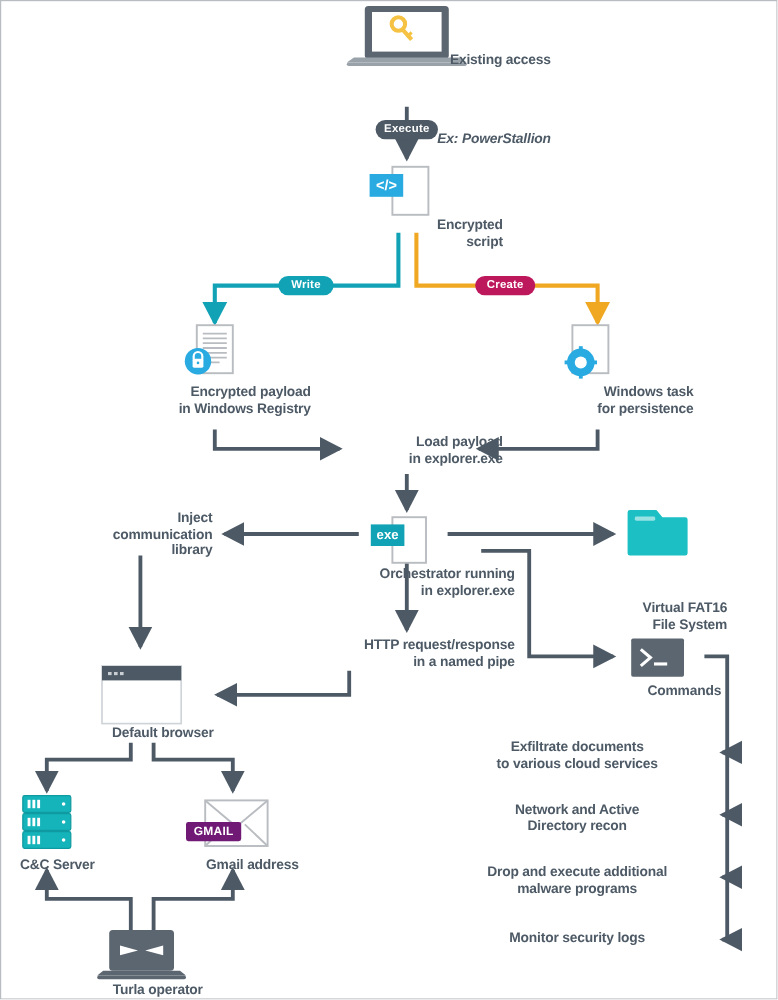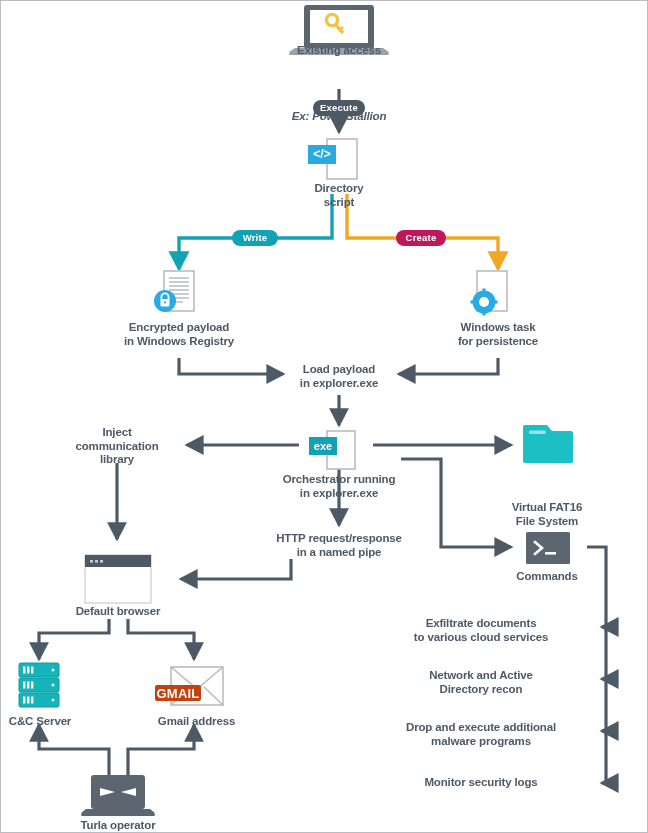--- a/index.html
+++ b/index.html
@@ -15,21 +15,21 @@
     border: 1px solid #b9bcc0;
     overflow: hidden;
   }
   svg.layer {
     position: absolute; left: 0; top: 0;
     width: 648px; height: 833px;
     pointer-events: none;
   }
   .cap {
     position: absolute;
-    text-align: center;
+    text-align: right;
     color: #4d5a66;
     font-weight: bold;
     font-size: 11.5px;
     line-height: 13.5px;
     letter-spacing: -0.15px;
     white-space: pre-line;
   }
   .cap.italic { font-style: italic; font-weight: bold; margin-top: 40px; }
   .cap.right { text-align: center; }
   .badge {
@@ -233,21 +233,21 @@
     </g>
   </svg>
 
   <div class="cap" style="left:218px; top:43px; width:240px;">Existing access</div>
   <div class="cap italic" style="left:218px; top:69px; width:240px;">Ex: PowerStallion</div>
 
   <div class="badge dark" style="left:312px; top:99px; width:52px; padding:0;">Execute</div>
 
   <div class="icbadge" style="left:307px; top:144px; width:28px; line-height:19px; font-size:12px;">&lt;/&gt;</div>
 
-  <div class="cap" style="left:258px; top:181px; width:160px;">Directory
+  <div class="cap" style="left:258px; top:181px; width:160px;">Encrypted
 script</div>
 
   <div class="badge teal" style="left:231px; top:229px; width:46px; padding:0;">Write</div>
 
   <div class="badge amber" style="left:395px; top:229px; width:50px; padding:0;">Create</div>
 
   <div class="cap" style="left:98px; top:320px; width:160px;">Encrypted payload
 in Windows Registry</div>
 
   <div class="cap" style="left:417px; top:320px; width:160px;">Windows task
@@ -270,21 +270,21 @@
 
   <div class="cap" style="left:248px; top:531px; width:180px;">HTTP request/response
 in a named pipe</div>
 
   <div class="cap" style="left:492px; top:569px; width:108px;">Commands</div>
 
   <div class="cap" style="left:57px; top:604px; width:120px;">Default browser</div>
 
   <div class="cap" style="left:0px; top:714px; width:78px;">C&amp;C Server</div>
 
-  <div class="badge" style="left:154px; top:684px; background:#c2410c; border-radius:2px; width:46px; padding:0; line-height:17px; font-size:13px;">GMAIL</div>
+  <div class="badge" style="left:154px; top:684px; background:#701a75; border-radius:2px; width:46px; padding:0; line-height:17px; font-size:10px;">GMAIL</div>
 
   <div class="cap" style="left:143px; top:714px; width:105px;">Gmail address</div>
 
   <div class="cap" style="left:66px; top:818px; width:102px;">Turla operator</div>
 
   <div class="cap right" style="left:370px; top:616px; width:220px;">Exfiltrate documents
 to various cloud services</div>
   <div class="cap right" style="left:370px; top:720px; width:220px;">Drop and execute additional
 malware programs</div>
   <div class="cap right" style="left:370px; top:668px; width:220px;">Network and Active

